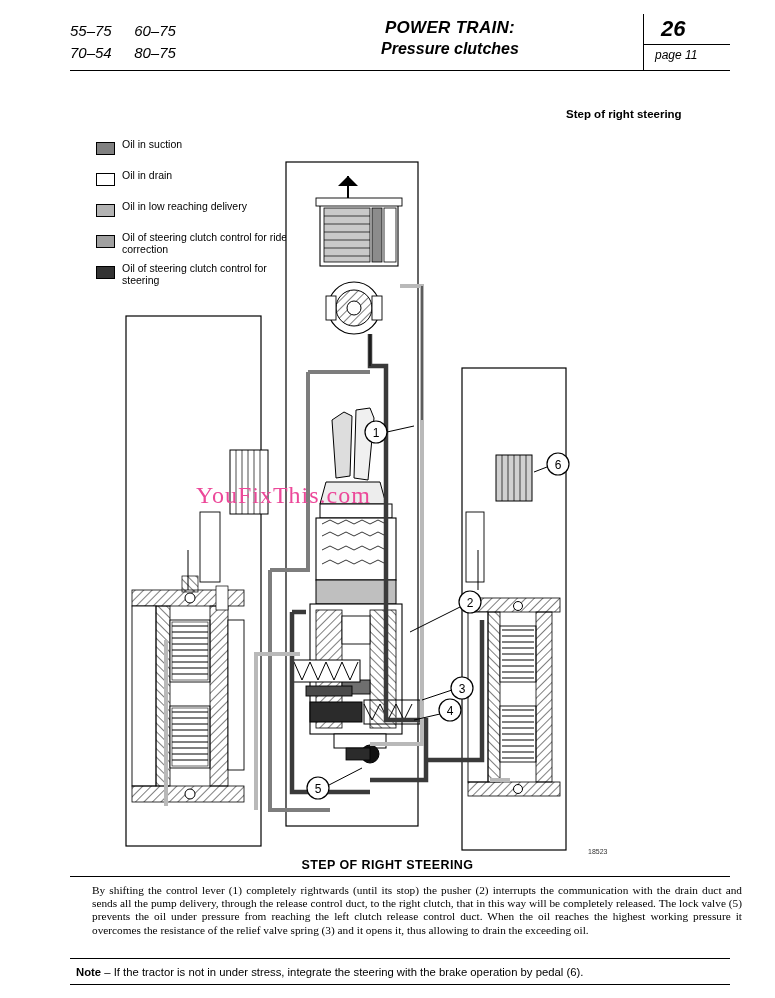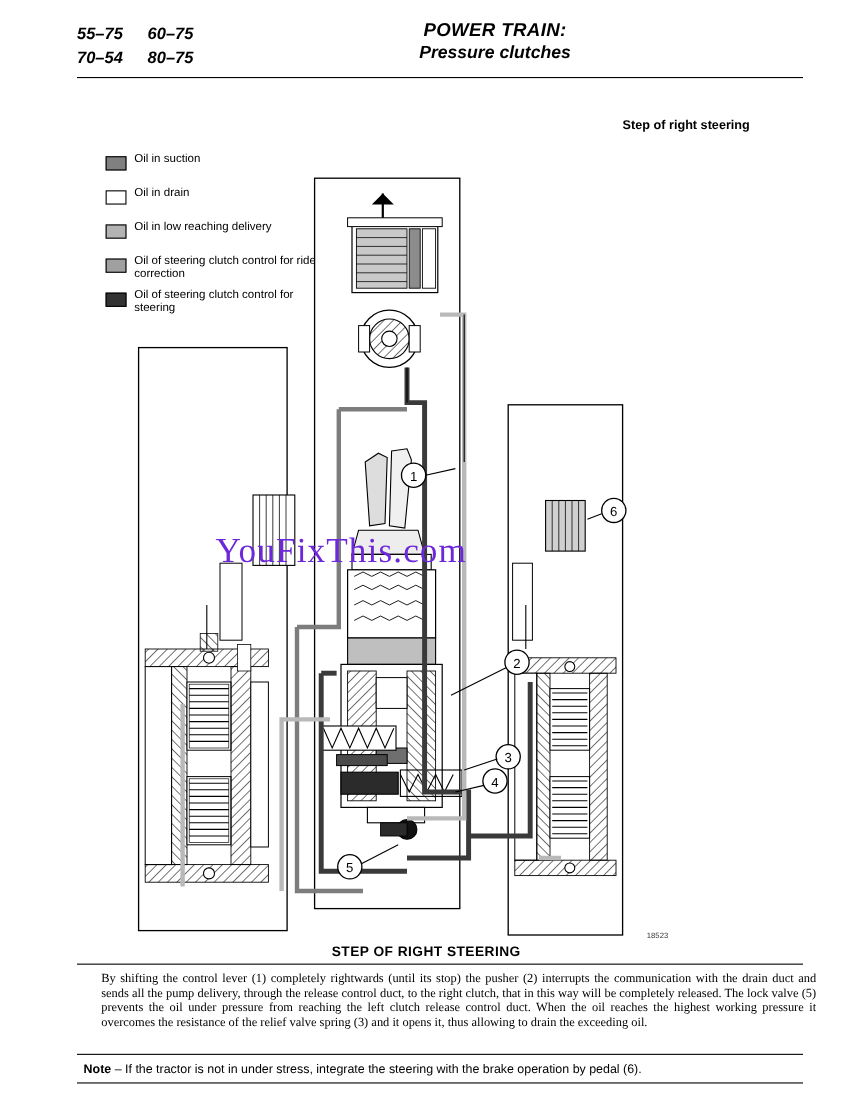--- a/index.html
+++ b/index.html
@@ -1,21 +1,21 @@
 <!DOCTYPE html>
 <html><head>
 <meta charset="utf-8">
 <style>
   html,body{margin:0;padding:0;background:#fff;}
   body{width:775px;height:998px;position:relative;font-family:"Liberation Sans",sans-serif;color:#000;overflow:hidden;}
   .page{position:absolute;left:0;top:0;width:775px;height:998px;}
 
   
   .header{position:absolute;left:70px;top:18px;width:660px;height:56px;}
-  .hdr-models{position:absolute;left:0;top:2px;width:210px;font-style:italic;font-weight:bold;font-size:15px;line-height:22px;}
+  .hdr-models{position:absolute;left:0;top:2px;width:210px;font-style:italic;font-weight:normal;font-size:15px;line-height:22px;}
   .hdr-models span{display:inline-block;width:60px;}
   .hdr-title{position:absolute;left:215px;top:0px;width:330px;text-align:center;font-style:italic;font-weight:bold;}
   .hdr-title .t1{font-size:17px;letter-spacing:.3px;}
   .hdr-title .t2{font-size:16px;margin-top:2px;}
   .hdr-rule{position:absolute;left:0;top:52px;width:660px;border-top:1.6px solid #000;}
   .hdr-box{position:absolute;left:573px;top:-4px;width:87px;height:56px;}
   .hdr-box .vline{position:absolute;left:0;top:0;width:0;height:56px;border-left:1.6px solid #000;}
   .hdr-num{position:absolute;left:18px;top:2px;font-style:italic;font-weight:bold;font-size:22px;}
   .hdr-hline{position:absolute;left:0;top:30px;width:87px;border-top:1.2px solid #000;}
   .hdr-page{position:absolute;left:12px;top:34px;font-style:italic;font-size:12px;}
@@ -29,21 +29,21 @@
   
   .side{position:absolute;left:566px;top:108px;width:165px;}
   .side h3{margin:0 0 6px 0;font-size:11.5px;font-weight:bold;}
   .side p{margin:0;font-size:11.5px;line-height:13.6px;text-align:justify;}
   .sup{font-size:8px;vertical-align:super;}
 
   
   .figwrap{position:absolute;left:70px;top:120px;width:500px;height:745px;}
   svg{display:block;}
 
-  .watermark{position:absolute;left:196px;top:482px;font-size:32px;color:#6d28d9;font-family:"Liberation Serif",serif;letter-spacing:1px;pointer-events:none;}
+  .watermark{position:absolute;left:196px;top:482px;font-size:24px;color:#ec4899;font-family:"Liberation Serif",serif;letter-spacing:1px;pointer-events:none;}
 
   .fig-caption{position:absolute;left:0;top:858px;width:775px;text-align:center;font-size:12.5px;font-weight:bold;letter-spacing:.4px;}
 
   .rule1{position:absolute;left:70px;top:876px;width:660px;border-top:1.3px solid #000;}
   .body-text{position:absolute;left:92px;top:884px;width:650px;font-size:11.3px;line-height:13.2px;text-align:justify;font-family:Liberation Serif, serif;}
   .rule2{position:absolute;left:70px;top:958px;width:660px;border-top:1.3px solid #000;}
   .note{position:absolute;left:76px;top:966px;width:650px;font-size:11.3px;}
   .note b{font-weight:bold;}
   .rule3{position:absolute;left:70px;top:984px;width:660px;border-top:1.3px solid #000;}
 
@@ -57,20 +57,26 @@
   <div class="header">
     <div class="hdr-models">
       <span>55–75</span>
       <span>60–75</span><br>
       <span>70–54</span>
       <span>80–75</span>
     </div>
     <div class="hdr-title">
       <div class="t1">POWER TRAIN:</div>
       <div class="t2">Pressure clutches</div>
+    </div>
+    <div class="hdr-box">
+      <div class="vline"></div>
+      <div class="hdr-num">26</div>
+      <div class="hdr-hline"></div>
+      <div class="hdr-page">page 11</div>
     </div>
     <div class="hdr-rule"></div>
   </div>
 
   <div class="legend">
     <div class="legend-row">
       <div class="sw" style="background:#808080"></div>
       <div class="legend-label">Oil in suction</div>
     </div>
     <div class="legend-row">

